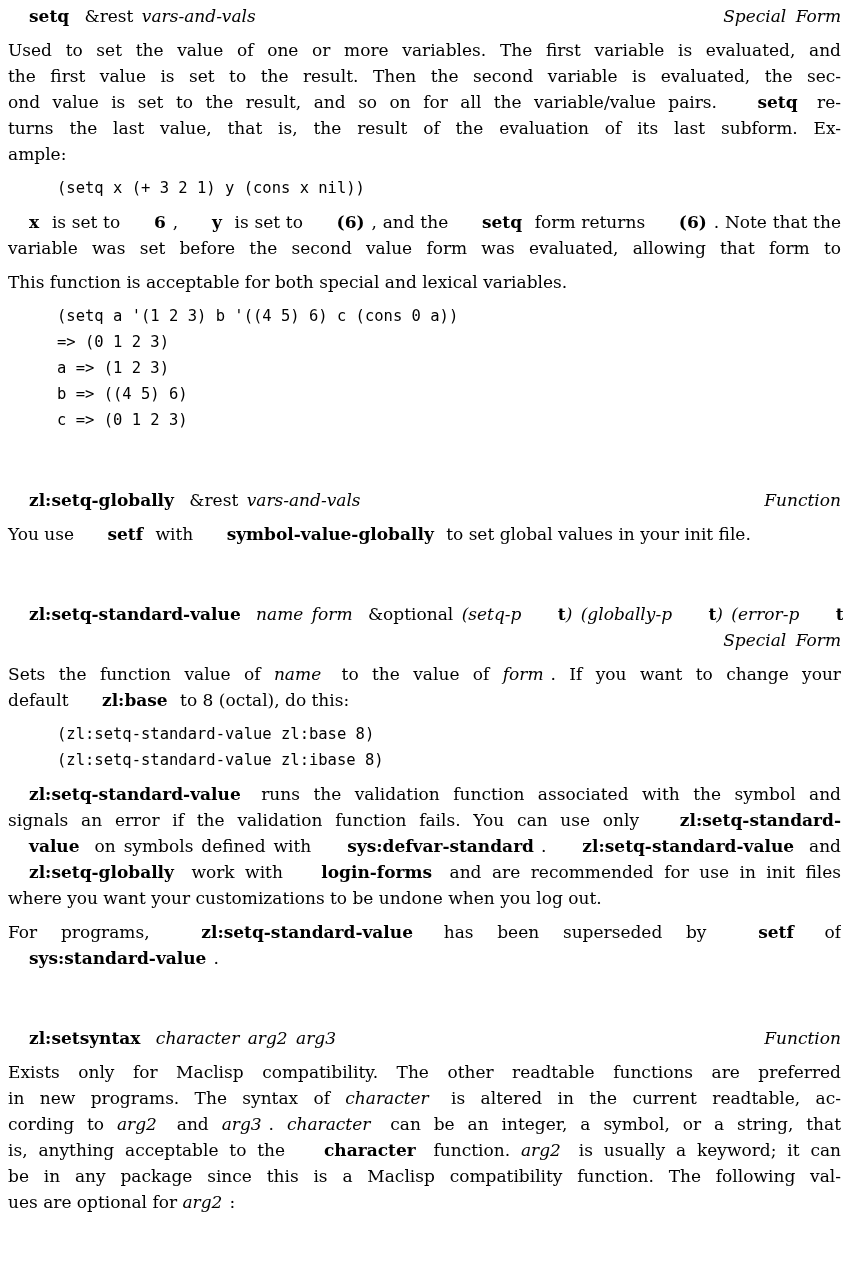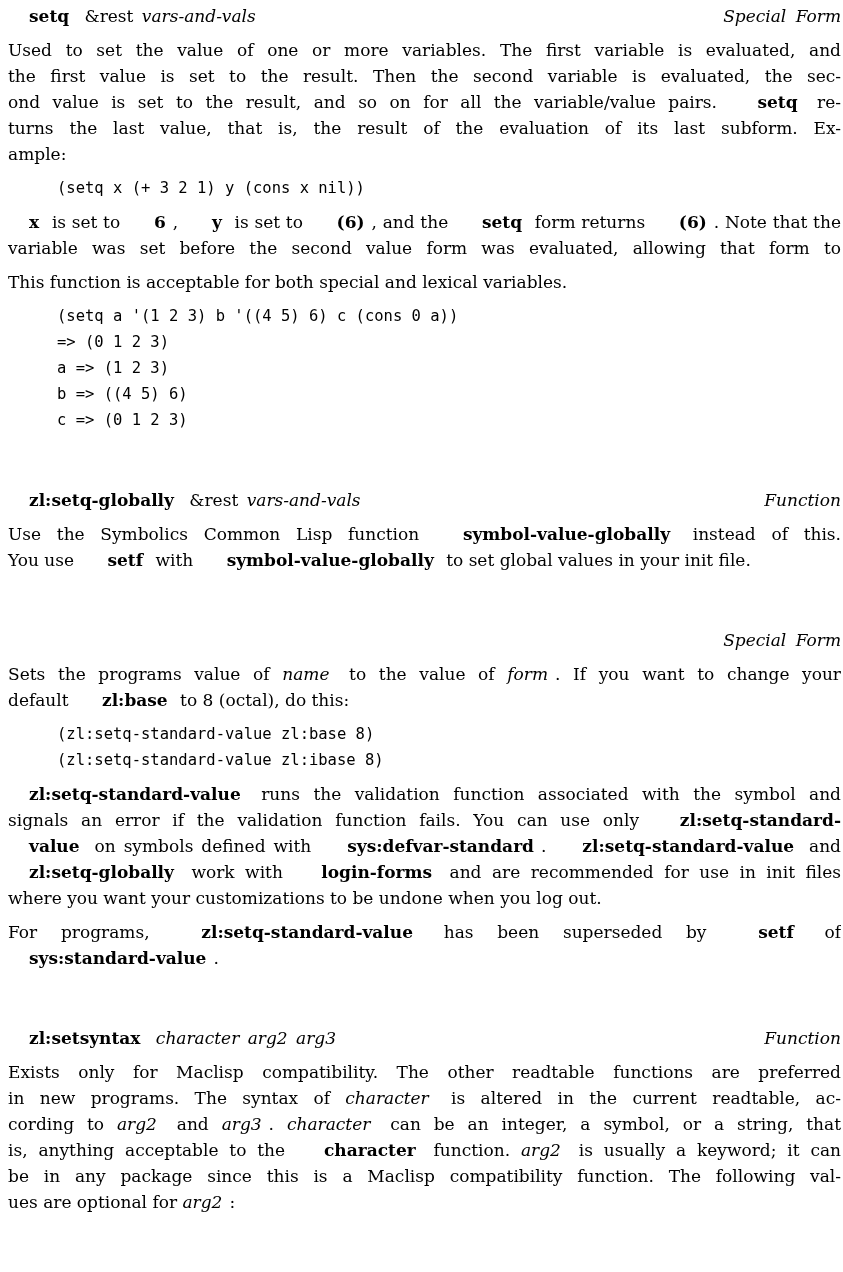--- a/index.html
+++ b/index.html
@@ -79,28 +79,30 @@
         <div class="line last"><span class="s-r">This function is acceptable for both special and lexical variables.</span></div>
       </div>
       <div class="codeblock"><div class="code-line">(setq a '(1 2 3) b '((4 5) 6) c (cons 0 a))</div><div class="code-line">=&gt; (0 1 2 3)</div><div class="code-line">a =&gt; (1 2 3)</div><div class="code-line">b =&gt; ((4 5) 6)</div><div class="code-line">c =&gt; (0 1 2 3)</div></div>
     </section>
     <section class="doc-section">
       <div class="heading">
         <span class="sig"><span class="s-b">zl:setq-globally</span><span class="s-r"> &amp;rest </span><span class="s-i">vars-and-vals</span></span>
         <span class="type-label">Function</span>
       </div>
       <div class="para">
-        <div class="line"><span class="s-r">Use the Symbolics Common Lisp function </span><span class="s-b">symbol-value-globally</span><span class="s-r"> instead of this.</span></div>
         <div class="line last"><span class="s-r">You use </span><span class="s-b">setf</span><span class="s-r"> with </span><span class="s-b">symbol-value-globally</span><span class="s-r"> to set global values in your init file.</span></div>
       </div>
     </section>
     <section class="doc-section">
+      <div class="heading">
+        <span class="sig"><span class="s-b">zl:setq-standard-value</span><span class="s-r"> </span><span class="s-i">name form</span><span class="s-r"> &amp;optional </span><span class="s-i">(setq-p </span><span class="s-b">t</span><span class="s-i">) (globally-p </span><span class="s-b">t</span><span class="s-i">) (error-p </span><span class="s-b">t</span><span class="s-i">)</span></span>
+      </div>
       <div class="type-label-line"><span class="type-label">Special Form</span></div>
       <div class="para">
-        <div class="line"><span class="s-r">Sets the programs value of </span><span class="s-i">name</span><span class="s-r"> to the value of </span><span class="s-i">form</span><span class="s-r">. If you want to change your</span></div>
+        <div class="line"><span class="s-r">Sets the function value of </span><span class="s-i">name</span><span class="s-r"> to the value of </span><span class="s-i">form</span><span class="s-r">. If you want to change your</span></div>
         <div class="line last"><span class="s-r">default </span><span class="s-b">zl:base</span><span class="s-r"> to 8 (octal), do this:</span></div>
       </div>
       <div class="codeblock"><div class="code-line">(zl:setq-standard-value zl:base 8)</div><div class="code-line">(zl:setq-standard-value zl:ibase 8)</div></div>
       <div class="para">
         <div class="line"><span class="s-b">zl:setq-standard-value</span><span class="s-r"> runs the validation function associated with the symbol and</span></div>
         <div class="line"><span class="s-r">signals an error if the validation function fails. You can use only </span><span class="s-b">zl:setq-standard-</span></div>
         <div class="line"><span class="s-b">value</span><span class="s-r"> on symbols defined with </span><span class="s-b">sys:defvar-standard</span><span class="s-r">. </span><span class="s-b">zl:setq-standard-value</span><span class="s-r"> and</span></div>
         <div class="line"><span class="s-b">zl:setq-globally</span><span class="s-r"> work with </span><span class="s-b">login-forms</span><span class="s-r"> and are recommended for use in init files</span></div>
         <div class="line last"><span class="s-r">where you want your customizations to be undone when you log out.</span></div>
       </div>

